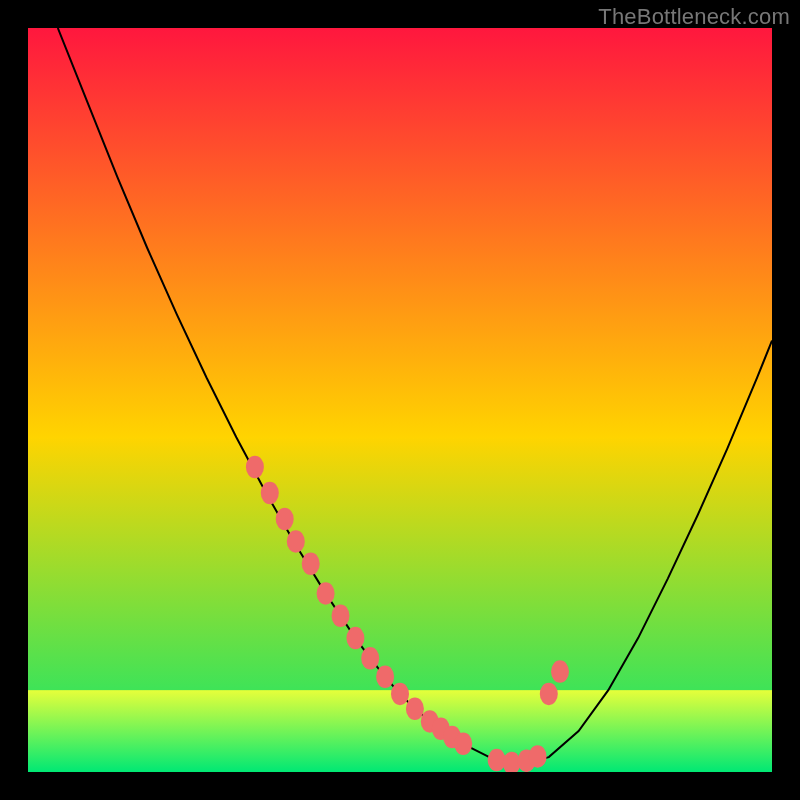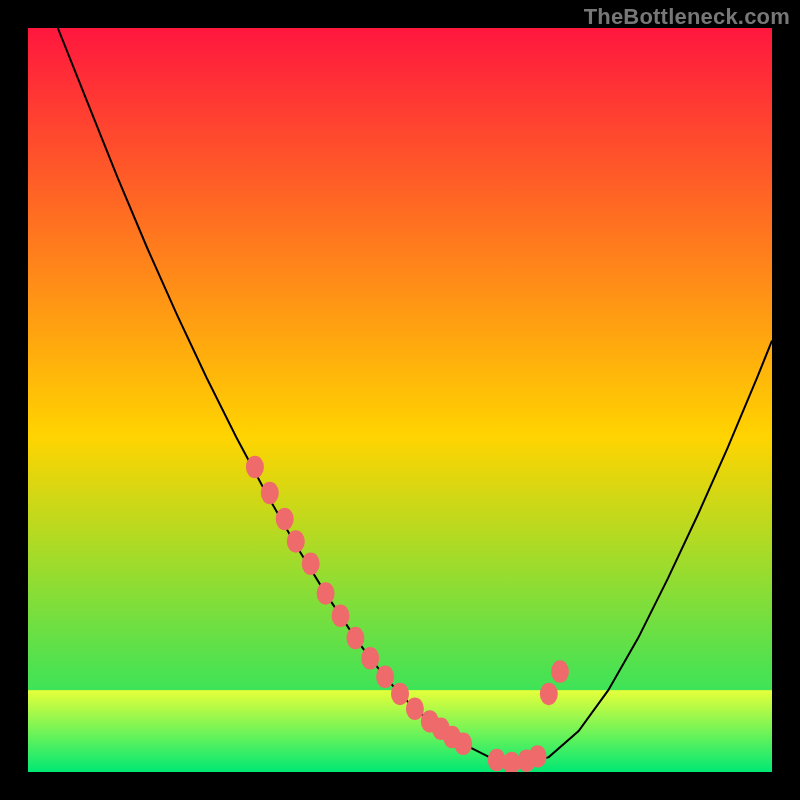--- a/index.html
+++ b/index.html
@@ -25,21 +25,21 @@
     width: 744px;
     height: 744px;
     overflow: hidden;
   }
   .watermark {
     position: absolute;
     top: 4px;
     right: 10px;
     color: #777;
     font-size: 22px;
-    font-weight: 700;
+    font-weight: 400;
     letter-spacing: 0.2px;
     user-select: none;
   }
   svg {
     display: block;
   }
 </style>
 </head>
 <body>
 

